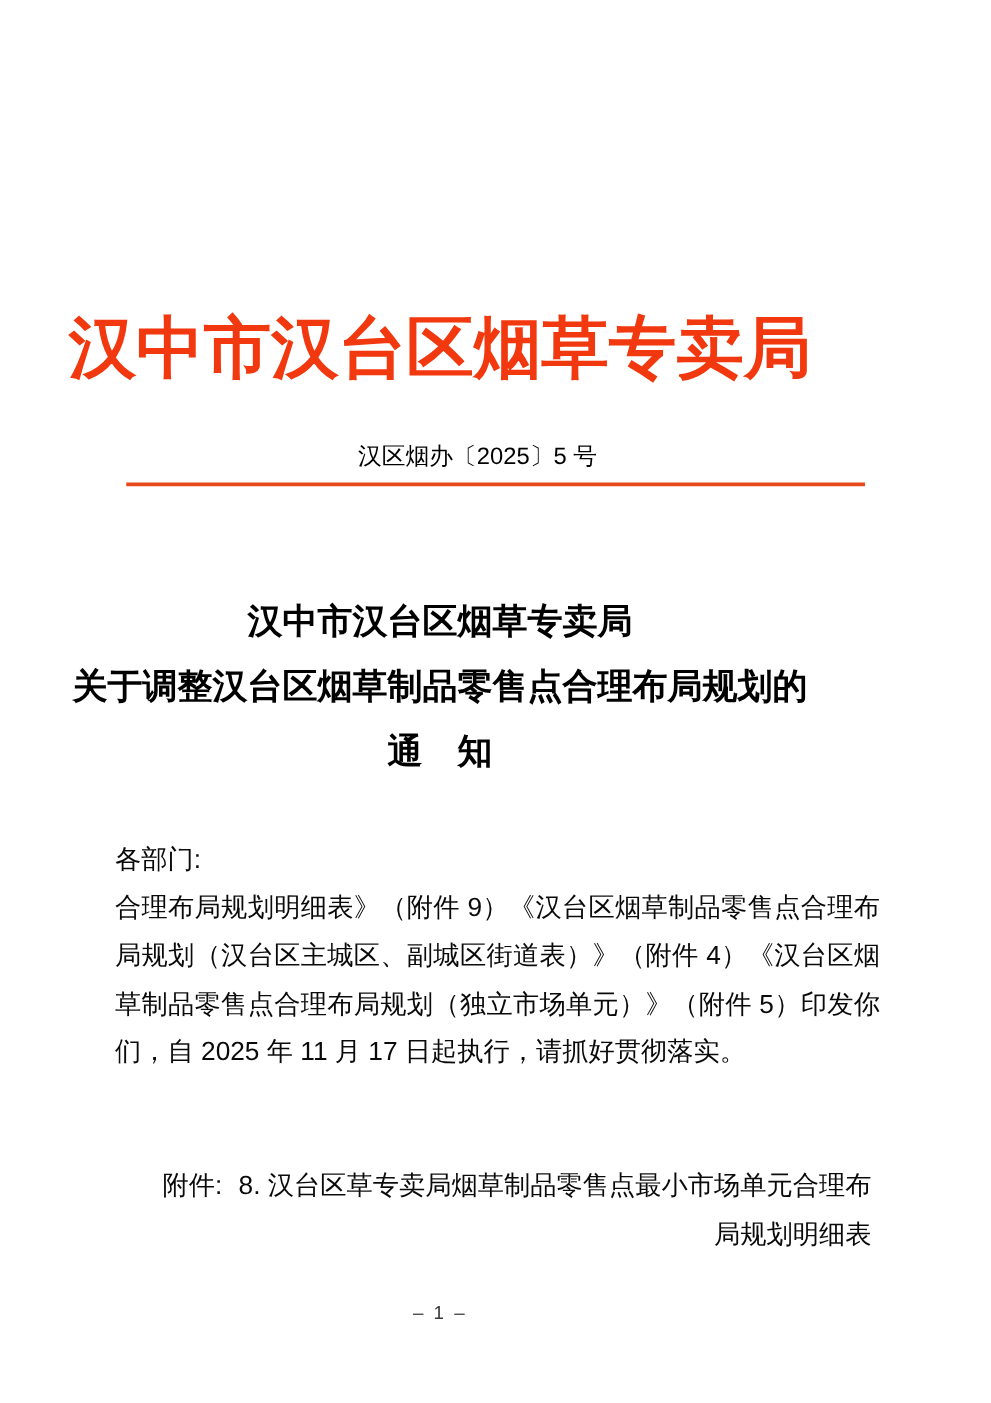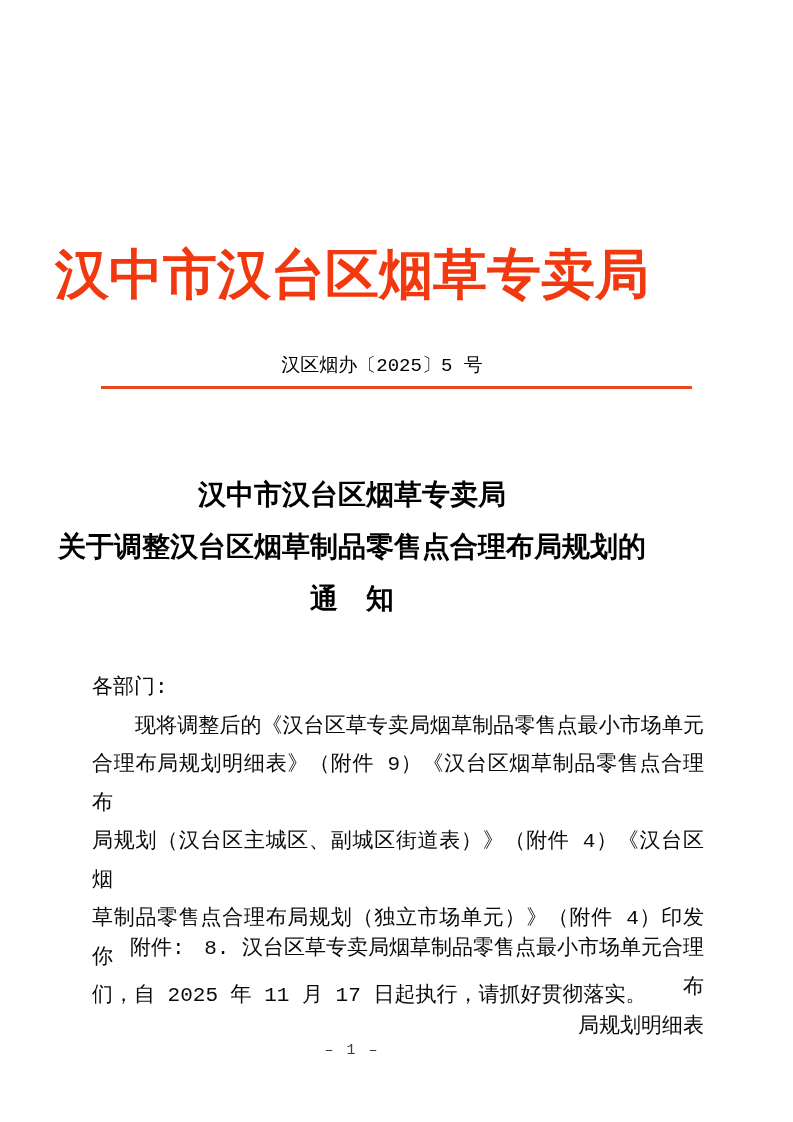--- a/index.html
+++ b/index.html
@@ -6,21 +6,21 @@
     margin: 0;
     padding: 0;
     background: #ffffff;
   }
   .page {
     position: relative;
     width: 704px;
     height: 1122px;
     background: #ffffff;
     overflow: hidden;
-    font-family: Liberation Mono, monospace;
+    font-family: Liberation Sans, sans-serif;
     color: var(--text_black, #0a0a0a);
   }
 
   
   .letterhead-title {
     position: absolute;
     top: 243px;
     left: 0;
     width: 100%;
     text-align: center;
@@ -134,24 +134,23 @@
   <div class="red-divider"></div>
 
   <div class="notice-title">
     <div>汉中市汉台区烟草专卖局</div>
     <div>关于调整汉台区烟草制品零售点合理布局规划的</div>
     <div>通　知</div>
   </div>
 
   <div class="body-text">
     <div>各部门:</div>
-    <div class="jline indent">现将调整后的《汉台区草专卖局烟草制品零售点最小市场单元</div>
     <div class="jline">合理布局规划明细表》（附件 9）《汉台区烟草制品零售点合理布</div>
     <div class="jline">局规划（汉台区主城区、副城区街道表）》（附件 4）《汉台区烟</div>
-    <div class="jline">草制品零售点合理布局规划（独立市场单元）》（附件 4）印发你</div>
+    <div class="jline">草制品零售点合理布局规划（独立市场单元）》（附件 5）印发你</div>
     <div>们，自 2025 年 11 月 17 日起执行，请抓好贯彻落实。</div>
   </div>
 
   <div class="attachment">
     <div class="attachment-label">附件:</div>
     <div class="attachment-item">
       <div>8. 汉台区草专卖局烟草制品零售点最小市场单元合理布</div>
       <div class="cont">局规划明细表</div>
     </div>
   </div>

